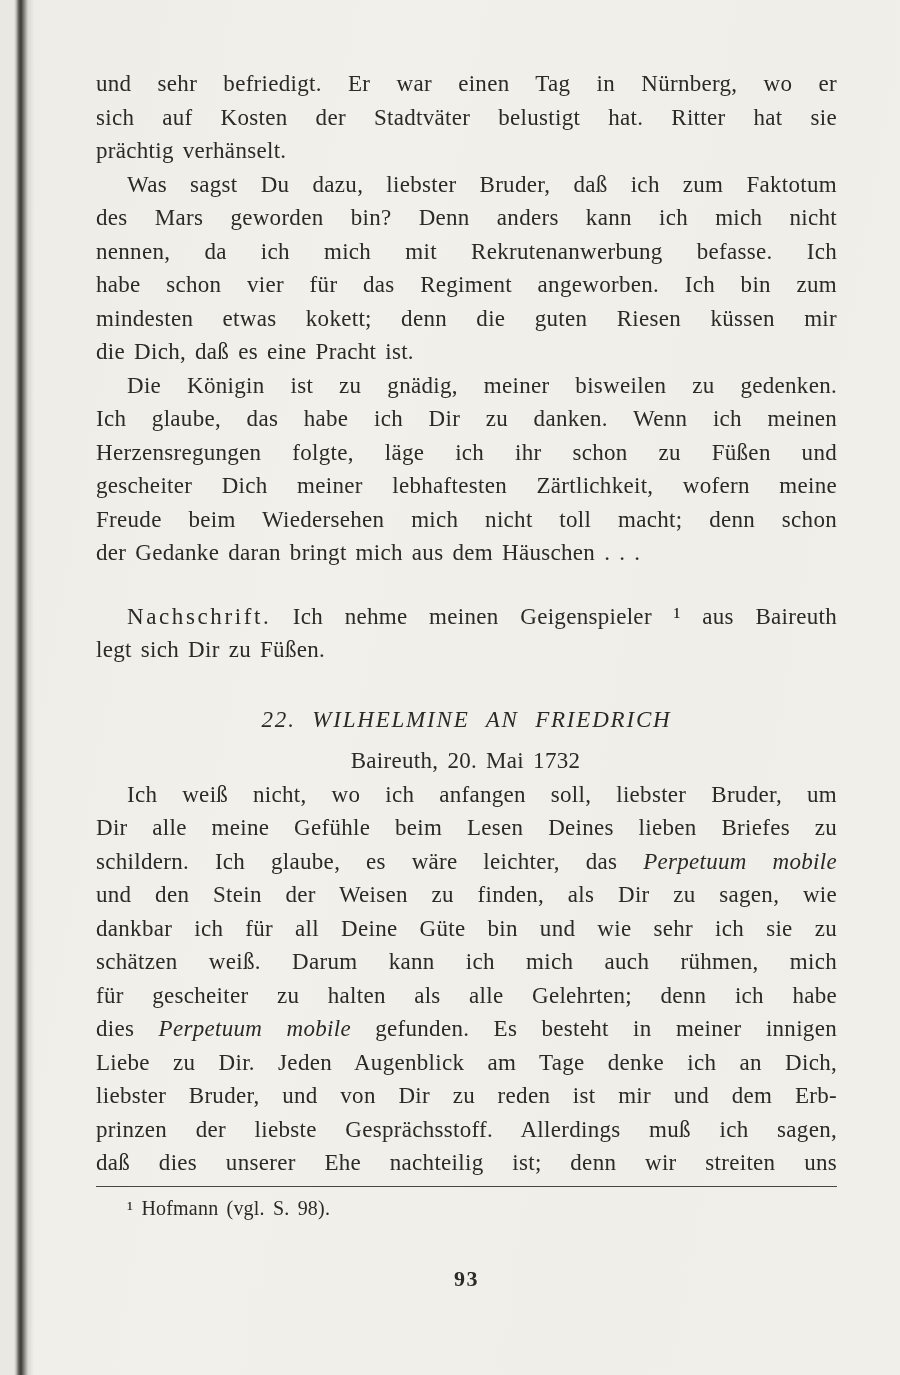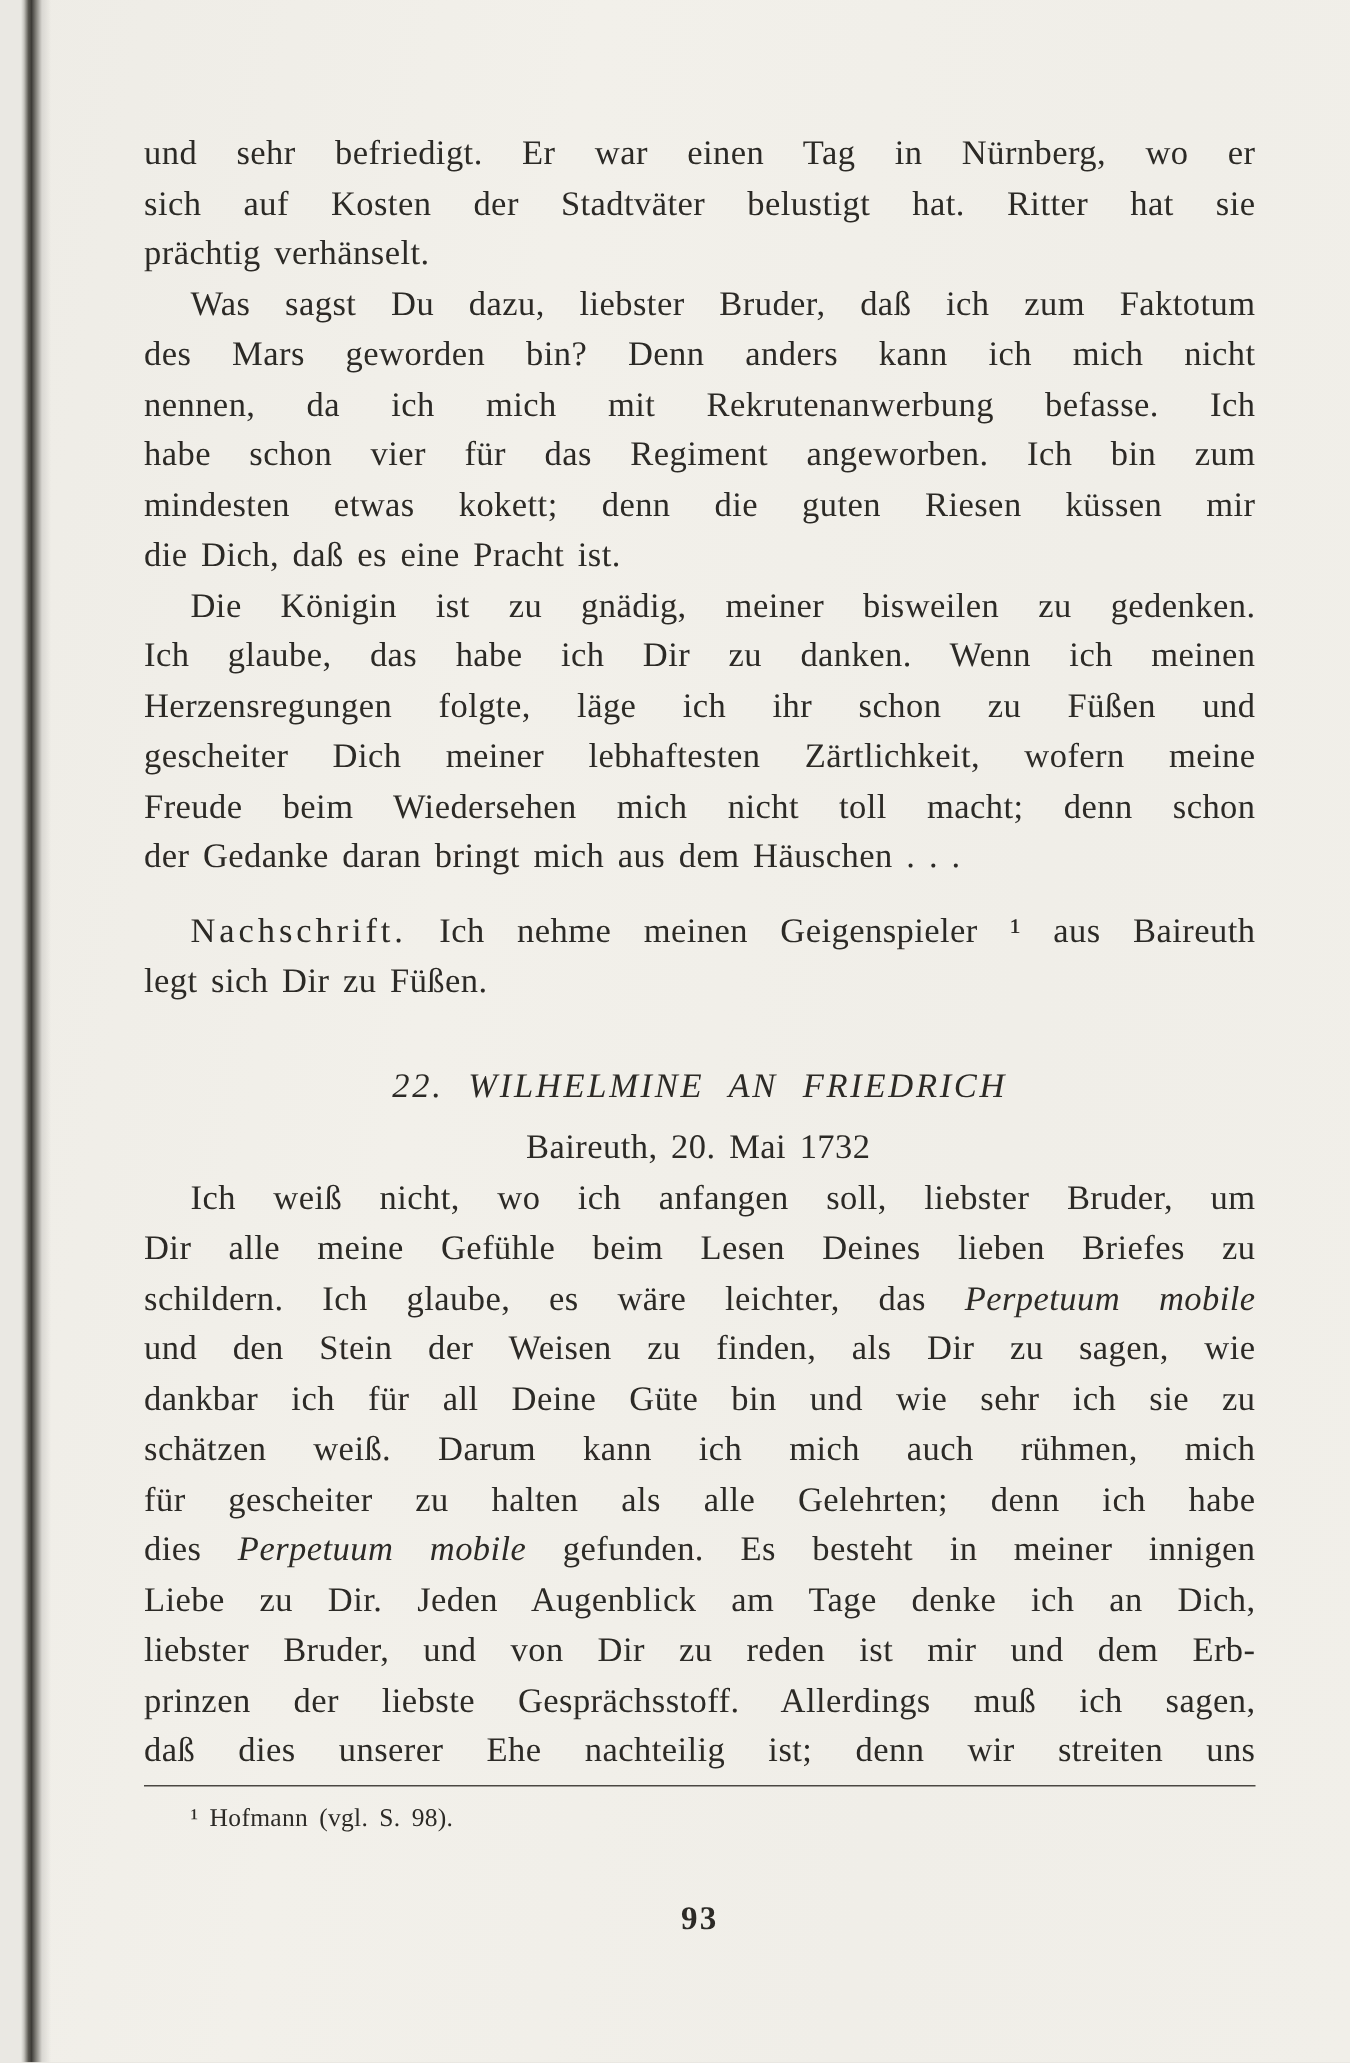--- a/index.html
+++ b/index.html
@@ -29,21 +29,21 @@
       #c6c4be 16px,
       #5a5751 19px,
       #3d3b37 21px,
       #82807a 24px,
       #d9d7d2 28px,
       rgba(241,239,233,0) 34px);
   }
   .text-block {
     position: absolute;
     left: 96px;
-    top: 85px;
+    top: 67px;
     width: 741px;
     font-size: 23px;
     line-height: 33.5px;
     letter-spacing: 0.3px;
     word-spacing: 3px;
   }
   .para { margin: 0; }
   .line {
     text-align: justify;
     text-align-last: justify;
@@ -62,21 +62,21 @@
     padding-right: 2px;
   }
   .footnote-rule {
     margin-top: 6px;
     border-top: 1.6px solid #4a4742;
     width: 100%;
     height: 0;
   }
   .footnote {
     margin-top: 9px;
-    font-size: 17px;
+    font-size: 20px;
     line-height: 24px;
     text-indent: 31px;
     letter-spacing: 0.2px;
   }
   .page-number {
     position: absolute;
     top: 1266px;
     left: 96px;
     width: 741px;
     text-align: center;
@@ -107,21 +107,21 @@
           <div class="line lastline">die Dich, daß es eine Pracht ist.</div>
         </div>
         <div class="para">
           <div class="line indent">Die Königin ist zu gnädig, meiner bisweilen zu gedenken.</div>
           <div class="line">Ich glaube, das habe ich Dir zu danken. Wenn ich meinen</div>
           <div class="line">Herzensregungen folgte, läge ich ihr schon zu Füßen und</div>
           <div class="line">gescheiter Dich meiner lebhaftesten Zärtlichkeit, wofern meine</div>
           <div class="line">Freude beim Wiedersehen mich nicht toll macht; denn schon</div>
           <div class="line lastline">der Gedanke daran bringt mich aus dem Häuschen . . .</div>
         </div>
-        <div class="para" style="margin-top: 16px;">
+        <div class="para" style="margin-top: 30px;">
           <div class="line indent"><span class="sperr">Nachschrift.</span> Ich nehme meinen Geigenspieler ¹ aus Baireuth</div>
           <div class="line lastline">legt sich Dir zu Füßen.</div>
         </div>
         <div class="heading" style="margin-top: 36px; text-align: center;">22. WILHELMINE AN FRIEDRICH</div>
         <div class="dateline" style="margin-top: 8px;">Baireuth, 20. Mai 1732</div>
         <div class="para">
           <div class="line indent">Ich weiß nicht, wo ich anfangen soll, liebster Bruder, um</div>
           <div class="line">Dir alle meine Gefühle beim Lesen Deines lieben Briefes zu</div>
           <div class="line">schildern. Ich glaube, es wäre leichter, das <i>Perpetuum mobile</i></div>
           <div class="line">und den Stein der Weisen zu finden, als Dir zu sagen, wie</div>

